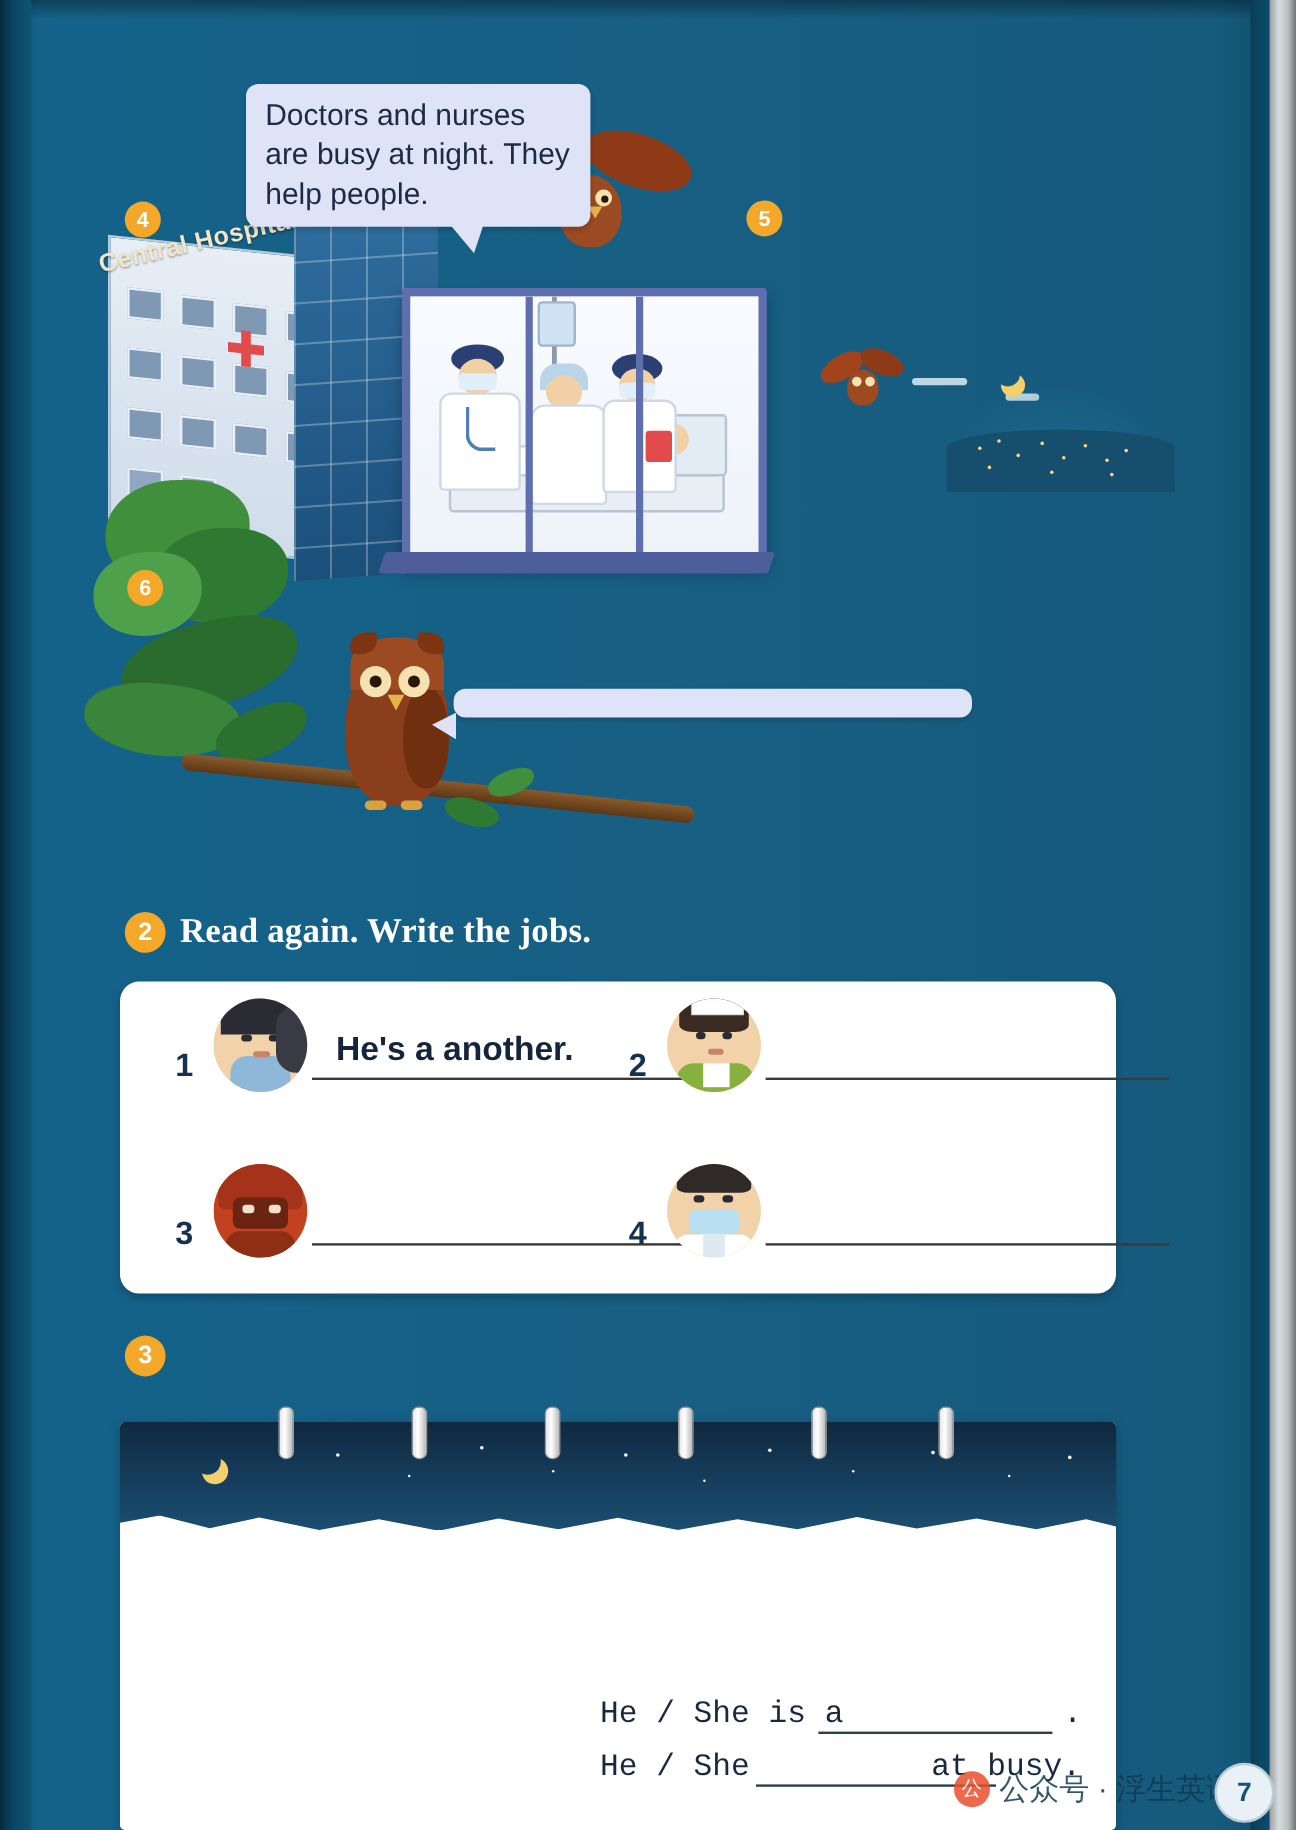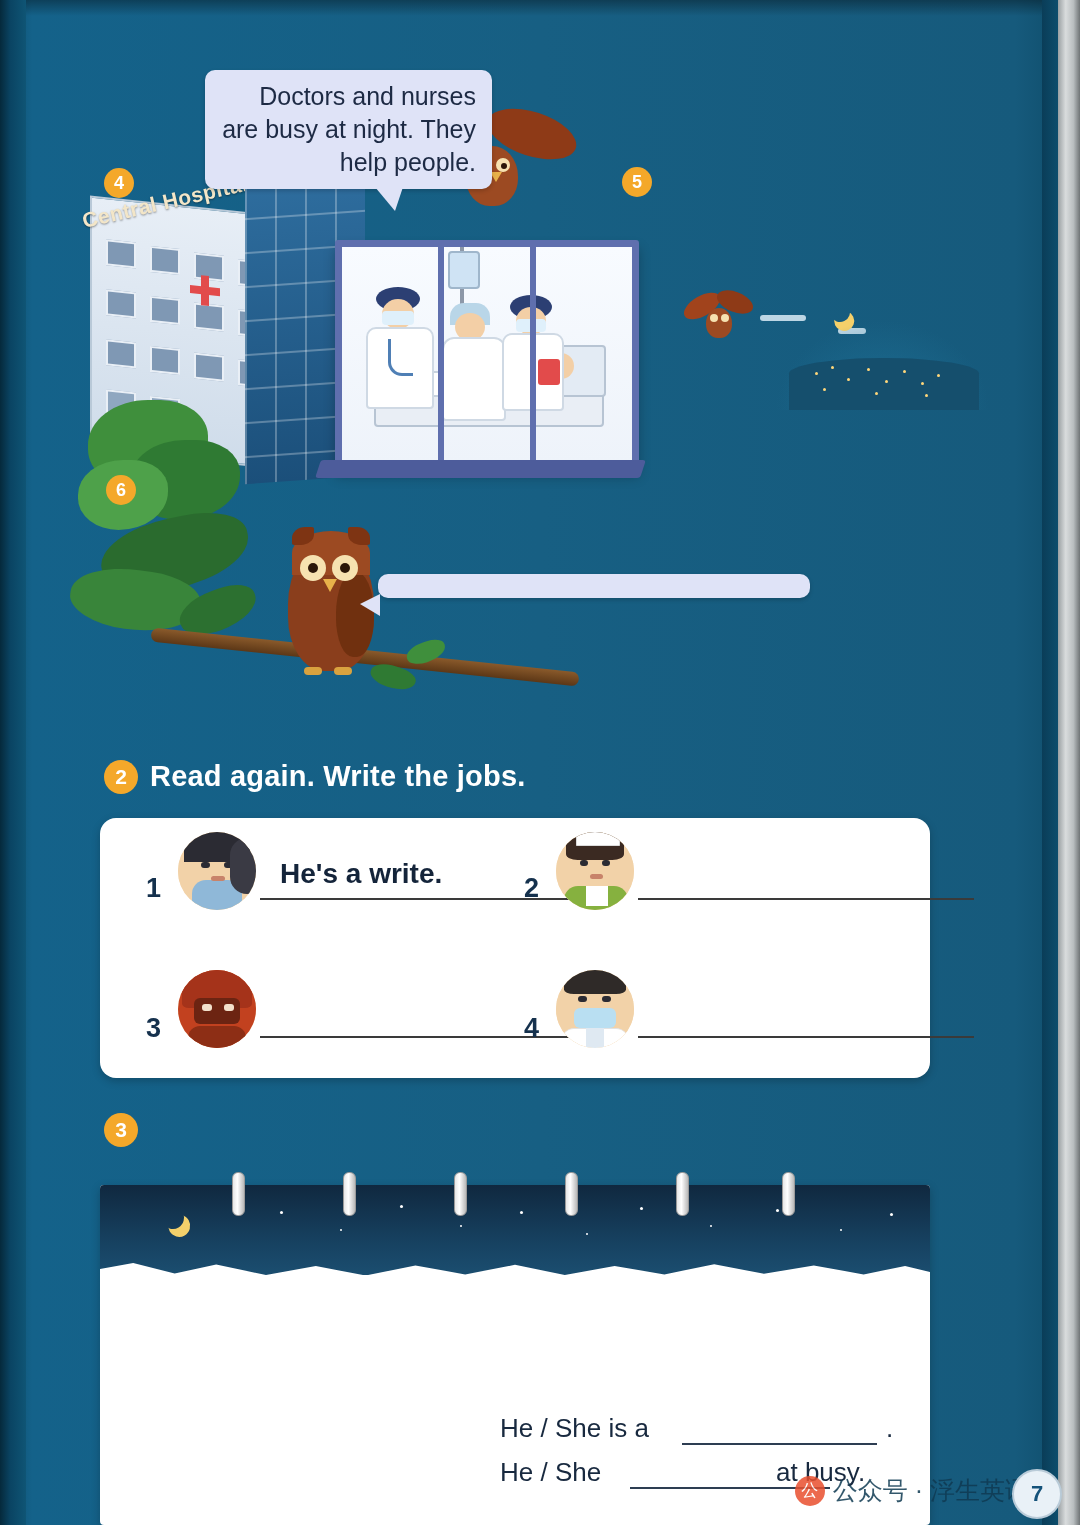--- a/index.html
+++ b/index.html
@@ -109,21 +109,21 @@
   
   .owl-body{position:absolute;background:#8a3e1c;border-radius:50% 50% 45% 45%;}
   .owl-wing{position:absolute;background:#a9522a;border-radius:50%;}
   .owl-eye{position:absolute;background:#f6e2b0;border-radius:50%;}
   .owl-pupil{position:absolute;background:#2b1708;border-radius:50%;}
 
   
   .fly-owl{position:absolute;}
 
   
-  .ex-head{position:absolute;color:#ffffff;font-size:29px;font-weight:bold;letter-spacing:.2px;}
+  .ex-head{position:absolute;color:#ffffff;font-size:29px;font-weight:bold;letter-spacing:.2px;font-family:Liberation Serif, serif;}
   .card{
     position:absolute;background:#ffffff;border-radius:16px;
     box-shadow:0 3px 8px rgba(0,0,0,.22);
   }
   .item-num{position:absolute;color:#15314d;font-size:27px;font-weight:bold;}
   .avatar{
     position:absolute;width:78px;height:78px;border-radius:50%;overflow:hidden;
     background:#f3d9b0;
   }
   .blank-line{position:absolute;height:2px;background:#3a3a3a;}
@@ -152,21 +152,21 @@
     position:absolute;width:11px;height:42px;border-radius:6px;
     background:linear-gradient(90deg,#e6e6e6,#ffffff 40%,#b9b9b9);
     border:1px solid #9a9a9a;top:-14px;
   }
   .np-moon{
     position:absolute;left:62px;top:22px;width:22px;height:22px;border-radius:50%;
     box-shadow:8px 6px 0 0 #f3d06b;transform:rotate(15deg);
   }
   .np-text{
     position:absolute;color:#18293f;font-size:26px;
-    font-family:Liberation Sans, sans-serif;
+    font-family:Liberation Mono, monospace;
     text-align:center;
   }
 
   
   .wm{
     position:absolute;right:50px;bottom:18px;display:flex;align-items:center;gap:8px;
     color:#0f3a52;font-size:25px;opacity:.85;font-family:"Liberation Sans",sans-serif;
   }
   .wm-badge{
     width:30px;height:30px;border-radius:50%;
@@ -309,21 +309,21 @@
       <div style="position:absolute;left:53px;top:54px;width:0;height:0;border-left:7px solid transparent;border-right:7px solid transparent;border-top:13px solid #e8b24a;"></div>
       <div style="position:absolute;left:34px;top:142px;width:18px;height:8px;background:#d9a23f;border-radius:4px;"></div>
       <div style="position:absolute;left:64px;top:142px;width:18px;height:8px;background:#d9a23f;border-radius:4px;"></div>
     </div>
   </div>
 
   <div class="num-circle" style="left:104px;top:168px;">4</div>
   <div class="num-circle" style="left:622px;top:167px;">5</div>
   <div class="num-circle" style="left:106px;top:475px;">6</div>
 
-  <div class="bubble" style="left:205px;top:70px;width:255px;text-align:right;">
+  <div class="bubble" style="left:205px;top:70px;width:255px;">
     <span>Doctors and nurses are busy at night. They help people.</span>
     <span class="tail" style="left:170px;bottom:-22px;border-left:20px solid transparent;border-right:8px solid transparent;border-top:24px solid #dfe3f7;"></span>
   </div>
 
 
   <div class="bubble" style="left:378px;top:574px;width:400px;padding:12px 16px;">
     <span class="tail" style="left:-18px;top:20px;border-top:10px solid transparent;border-bottom:12px solid transparent;border-right:20px solid #dfe3f7;"></span>
   </div>
 
   <div class="num-circle" style="left:104px;top:760px;width:34px;height:34px;font-size:21px;">2</div>
@@ -334,21 +334,21 @@
     <div class="item-num" style="left:46px;top:55px;">1</div>
     <div class="avatar" style="left:78px;top:14px;">
       <div style="position:absolute;inset:0;background:#f2d2a8;"></div>
       <div style="position:absolute;left:6px;top:-4px;width:66px;height:34px;background:#2b2b33;border-radius:50% 50% 0 0;"></div>
       <div style="position:absolute;left:14px;top:48px;width:50px;height:40px;background:#8fb8d8;border-radius:14px 14px 0 0;"></div>
       <div style="position:absolute;left:23px;top:30px;width:9px;height:6px;background:#2b2b33;border-radius:3px;"></div>
       <div style="position:absolute;left:46px;top:30px;width:9px;height:6px;background:#2b2b33;border-radius:3px;"></div>
       <div style="position:absolute;left:33px;top:44px;width:14px;height:5px;background:#c8836a;border-radius:3px;"></div>
       <div style="position:absolute;left:52px;top:6px;width:34px;height:56px;background:#3a3a44;border-radius:18px;"></div>
     </div>
-    <div class="answer" style="left:180px;top:40px;">He's a write.</div>
+    <div class="answer" style="left:180px;top:40px;">He's a another.</div>
     <div class="blank-line" style="left:160px;top:80px;width:340px;"></div>
 
     <div class="item-num" style="left:424px;top:55px;">2</div>
     <div class="avatar" style="left:456px;top:14px;">
       <div style="position:absolute;inset:0;background:#f2d2a8;"></div>
       <div style="position:absolute;left:10px;top:-2px;width:58px;height:30px;background:#3b2a22;border-radius:50% 50% 20% 20%;"></div>
       <div style="position:absolute;left:20px;top:-6px;width:42px;height:18px;background:#ffffff;border-radius:8px 8px 0 0;border:1px solid #dcdcdc;"></div>
       <div style="position:absolute;left:24px;top:28px;width:8px;height:6px;background:#2b2b33;border-radius:3px;"></div>
       <div style="position:absolute;left:46px;top:28px;width:8px;height:6px;background:#2b2b33;border-radius:3px;"></div>
       <div style="position:absolute;left:34px;top:42px;width:13px;height:5px;background:#c8836a;border-radius:3px;"></div>

